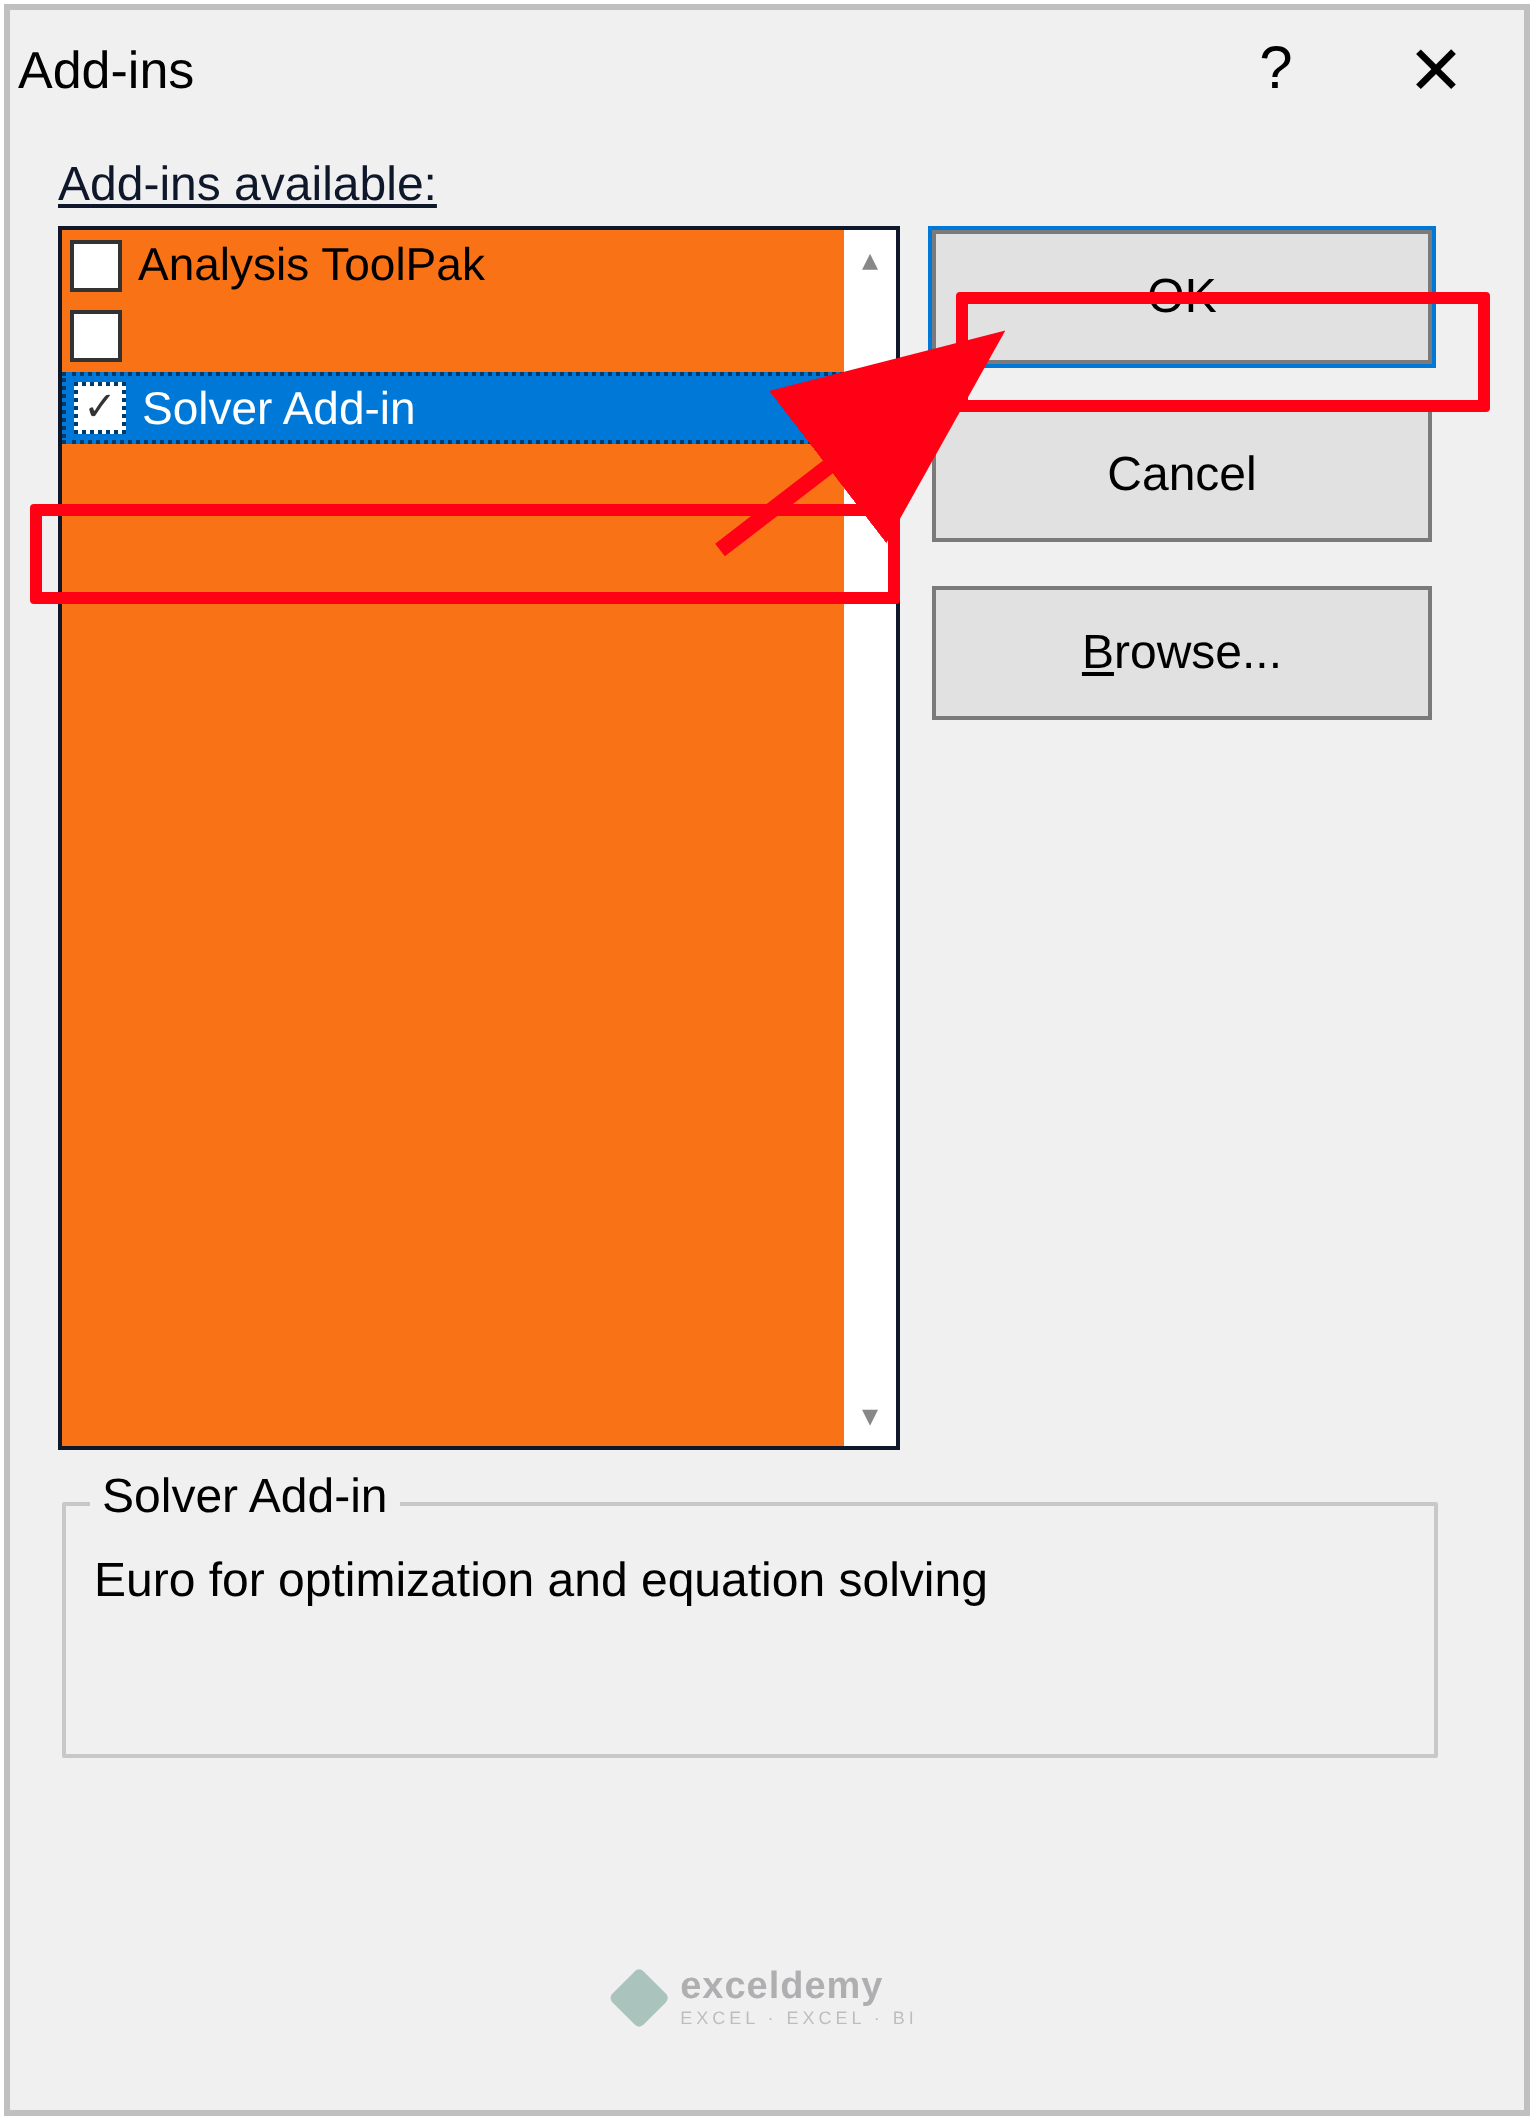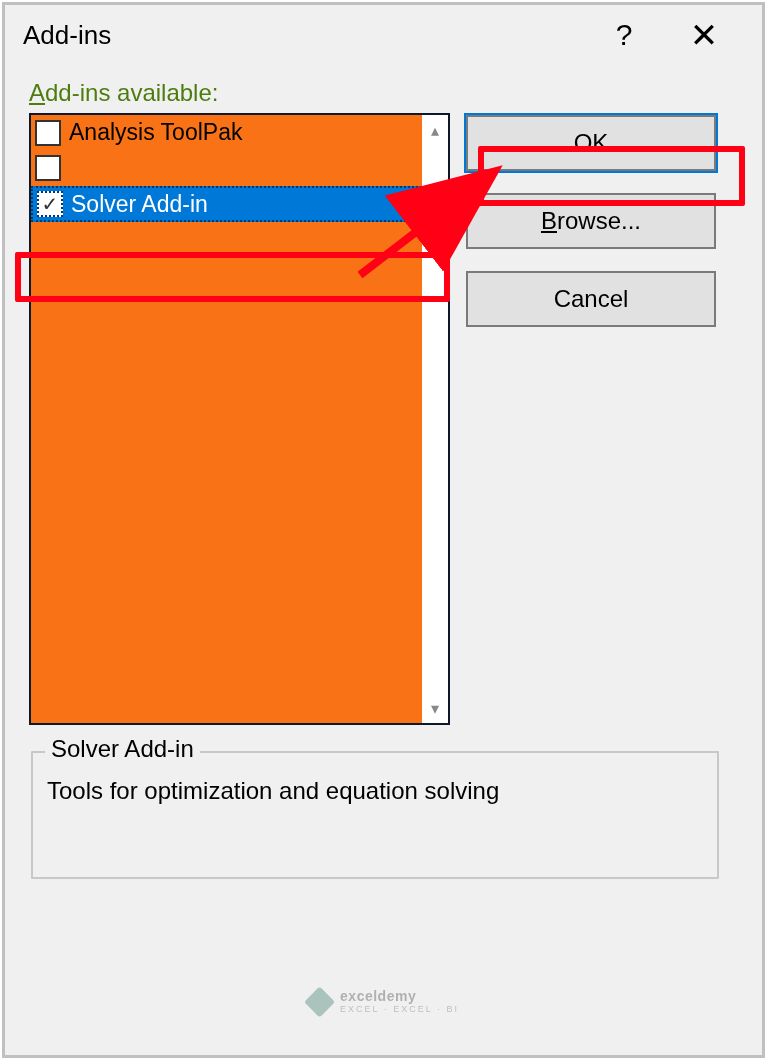--- a/index.html
+++ b/index.html
@@ -16,21 +16,21 @@
   .outer-border {
     position: absolute;
     left: 2px; top: 2px; right: 2px; bottom: 2px;
     border: 3px solid #c0c0c0;
     background: #f0f0f0;
   }
   .titlebar {
     height: 60px;
     display: flex;
     align-items: center;
-    padding: 0 18px;
+    padding: 0 4px;
     background: #f0f0f0;
   }
   .title {
     flex: 1;
     font-size: 26px;
     color: #000;
   }
   .help-btn, .close-btn {
     width: 80px;
     height: 56px;
@@ -40,22 +40,23 @@
     font-size: 30px;
     color: #000;
     cursor: pointer;
   }
   .close-btn { font-size: 34px; font-weight: 300; }
   .content {
     padding: 14px 24px 0 24px;
   }
   .label {
     font-size: 24px;
-    color: #4d7c0f;
+    color: #0f172a;
     margin-bottom: 6px;
+    text-decoration: underline;
   }
   .underline { text-decoration: underline; }
   .main-row {
     display: flex;
     gap: 16px;
   }
   .listbox {
     width: 421px;
     height: 612px;
     border: 2px solid #0f172a;
@@ -118,21 +119,21 @@
   .scroll-up { top: 2px; }
   .scroll-down { bottom: 2px; }
   .button-col {
     display: flex;
     flex-direction: column;
     gap: 22px;
     width: 250px;
     padding-top: 2px;
   }
   .btn {
-    height: 56px;
+    height: 67px;
     border: 2px solid #7a7a7a;
     background: #e1e1e1;
     font-size: 24px;
     font-family: inherit;
     cursor: pointer;
     padding: 0;
   }
   .btn.default {
     box-shadow: 0 0 0 2px #0078d7;
   }
@@ -186,21 +187,21 @@
   }
   .wm-icon {
     width: 22px; height: 22px;
     background: #1a6b54;
     transform: rotate(45deg);
     border-radius: 3px;
   }
   .wm-text {
     display: flex; flex-direction: column; line-height: 1;
   }
-  .wm-main { font-size: 14px; font-weight: 700; color: #2a2a30; letter-spacing: 0.5px; }
+  .wm-main { font-size: 19px; font-weight: 700; color: #2a2a30; letter-spacing: 0.5px; }
   .wm-sub  { font-size: 9px; letter-spacing: 2px; color: #555; margin-top: 2px; }
 </style>
 </head>
 <body>
 
 <div class="outer-border">
 
   <div class="titlebar">
     <div class="title">Add-ins</div>
     <div class="help-btn">?</div>
@@ -230,31 +231,31 @@
           </div>
         </div>
         <div class="scroll-track">
           <div class="scroll-arrow scroll-up">▴</div>
           <div class="scroll-arrow scroll-down">▾</div>
         </div>
       </div>
 
       <div class="button-col">
         <button class="btn default">OK</button>
+        <button class="btn">Cancel</button>
         <button class="btn">
           <span class="underline">B</span><span>rowse...</span>
         </button>
-        <button class="btn">Cancel</button>
       </div>
 
     </div>
 
     <fieldset class="desc-group">
       <div class="desc-legend">Solver Add-in</div>
-      <div class="desc-text">Tools for optimization and equation solving</div>
+      <div class="desc-text">Euro for optimization and equation solving</div>
     </fieldset>
 
   </div>
 </div>
 
 <div class="hl hl-item"></div>
 <div class="hl hl-ok"></div>
 
 <svg class="arrow" style="left:340px; top:120px; width:200px; height:170px;">
   <defs>

